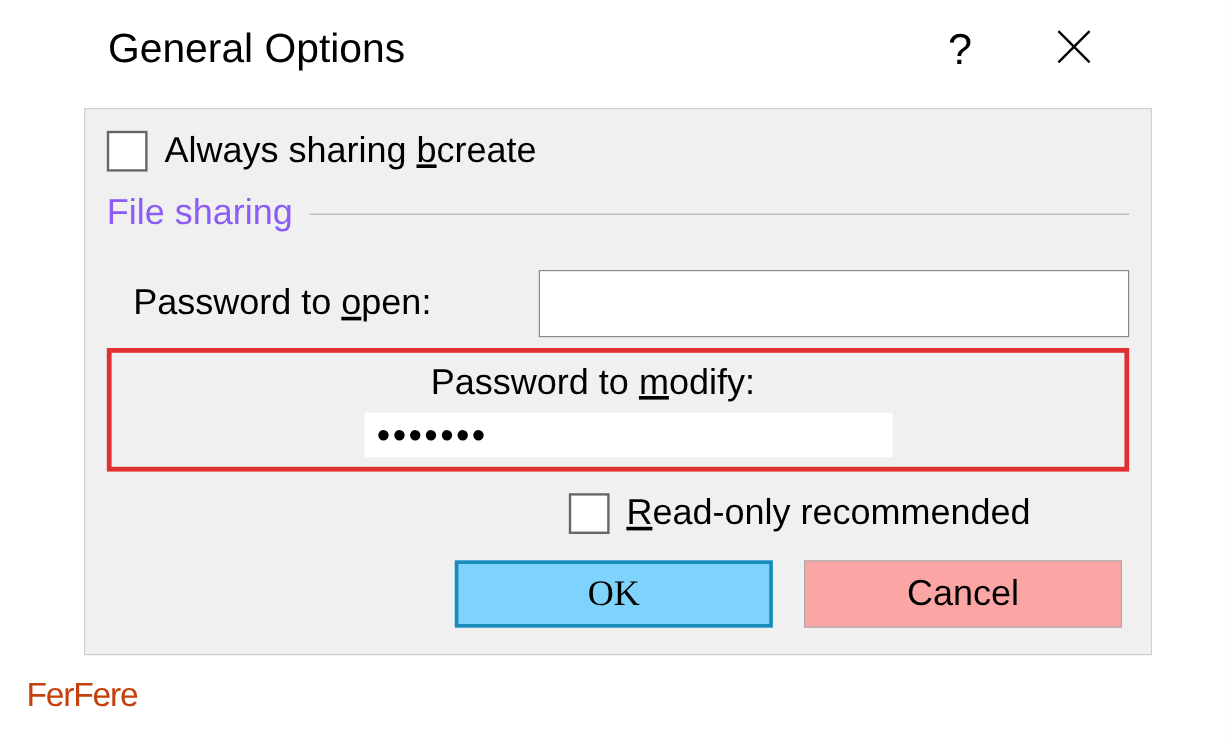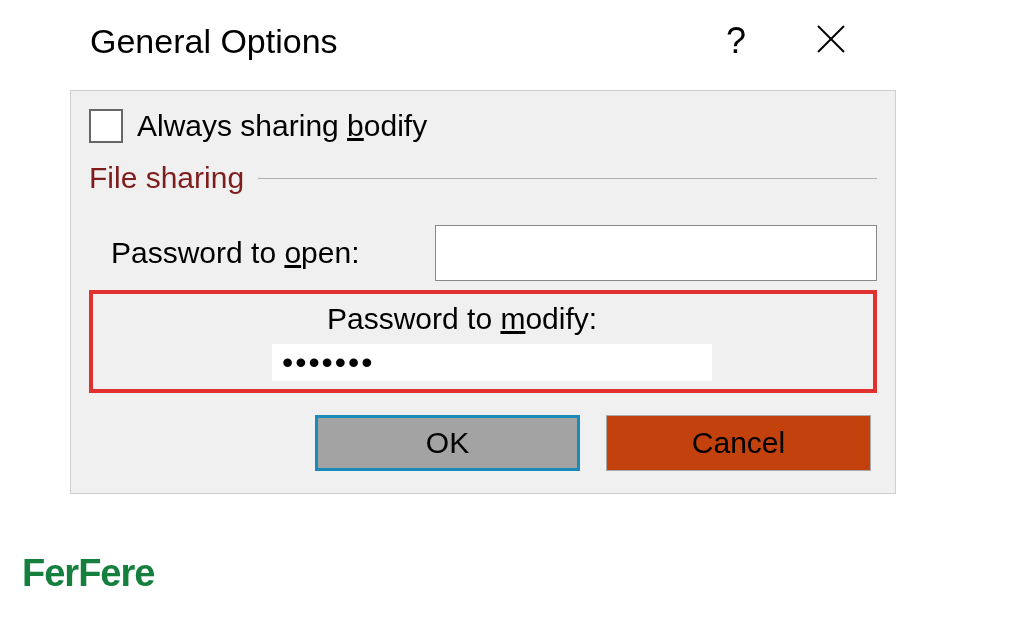--- a/index.html
+++ b/index.html
@@ -11,21 +11,21 @@
       font-family: 'Segoe UI', Tahoma, sans-serif;
       background: #ffffff;
       width: 1024px;
       height: 617px;
       position: relative;
     }
     .dialog {
       position: absolute;
       left: 70px;
       top: 10px;
-      width: 826px;
+      width: 890px;
       background: #ffffff;
     }
     .titlebar {
       display: flex;
       align-items: center;
       padding: 12px 20px 20px 20px;
       height: 70px;
     }
     .title {
       font-size: 34px;
@@ -80,21 +80,21 @@
     }
     .section-row {
       display: flex;
       align-items: center;
       gap: 14px;
       margin-bottom: 20px;
       margin-top: 10px;
     }
     .section-label {
       font-size: 30px;
-      color: #7f1d1d;
+      color: #8b5cf6;
       white-space: nowrap;
     }
     .section-line {
       flex: 1;
       height: 1px;
       background: #b0b0b0;
     }
     .field-row {
       display: flex;
       align-items: center;
@@ -137,38 +137,39 @@
     .button-row {
       display: flex;
       justify-content: flex-end;
       gap: 26px;
       margin-top: 22px;
       padding-right: 6px;
     }
     .btn {
       width: 265px;
       height: 56px;
-      background: #c2410c;
+      background: #fca5a5;
       border: 1px solid #aaa;
       font-size: 30px;
       color: #000;
       cursor: pointer;
       font-family: inherit;
     }
     .btn-primary {
       border: 3px solid #1a8ab8;
-      background: #a3a3a3;
+      background: #7dd3fc;
+      font-family: Liberation Serif, serif;
     }
     .watermark {
       position: absolute;
       left: 22px;
       bottom: 22px;
-      font-size: 38px;
-      font-weight: 700;
-      color: #15803d;
+      font-size: 28px;
+      font-weight: 400;
+      color: #c2410c;
       letter-spacing: -1px;
     }
   </style>
 </head>
 <body>
 
 <div class="dialog">
   <div class="titlebar">
     <div class="title">General Options</div>
     <div class="titlebar-buttons">
@@ -179,38 +180,42 @@
           <line x1="28" y1="2" x2="2" y2="28" stroke="#000" stroke-width="2"></line>
         </svg>
       </div>
     </div>
   </div>
 
   <div class="content">
 
     <div class="checkbox-row">
       <div class="checkbox"></div>
-      <label class="checkbox-label"><span>Always sharing </span><span class="mnemonic">b</span><span>odify</span></label>
+      <label class="checkbox-label"><span>Always sharing </span><span class="mnemonic">b</span><span>create</span></label>
     </div>
 
     <div class="section-row">
       <div class="section-label">File sharing</div>
       <div class="section-line"></div>
     </div>
 
     <div class="field-row">
       <label class="field-label"><span>Password to </span><span class="mnemonic">o</span><span>pen:</span></label>
       <input type="password" class="password-input" value="" style="">
     </div>
 
     <div class="field-row highlighted-row">
       <label class="field-label"><span>Password to </span><span class="mnemonic">m</span><span>odify:</span></label>
       <input type="text" class="password-input" value="•••••••" style="">
     </div>
 
+    <div class="readonly-row">
+      <div class="checkbox"></div>
+      <label class="checkbox-label"><span class="mnemonic">R</span><span>ead-only recommended</span></label>
+    </div>
 
     <div class="button-row">
       <button class="btn btn-primary">OK</button>
       <button class="btn">Cancel</button>
     </div>
 
   </div>
 </div>
 
 <div class="watermark">FerFere</div>

